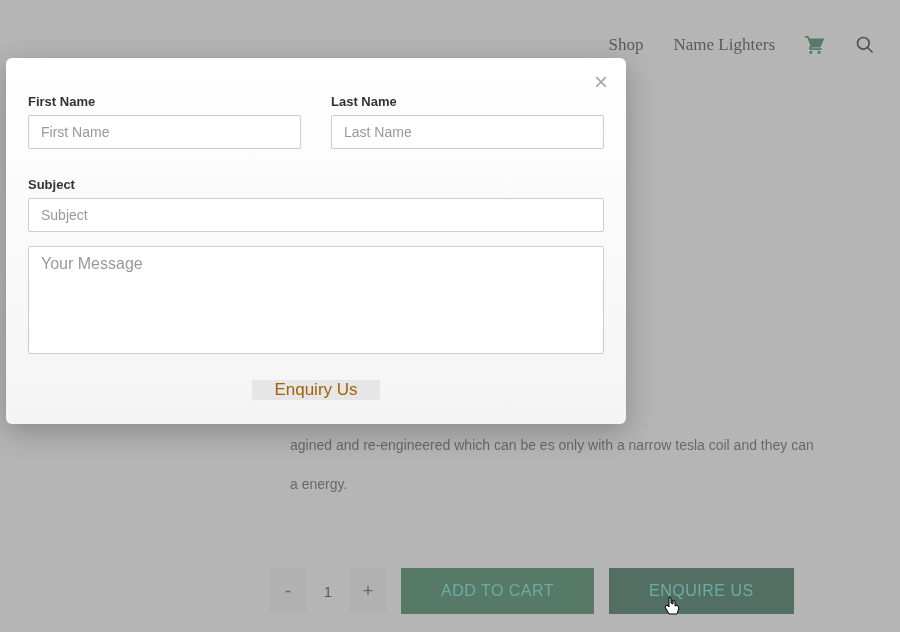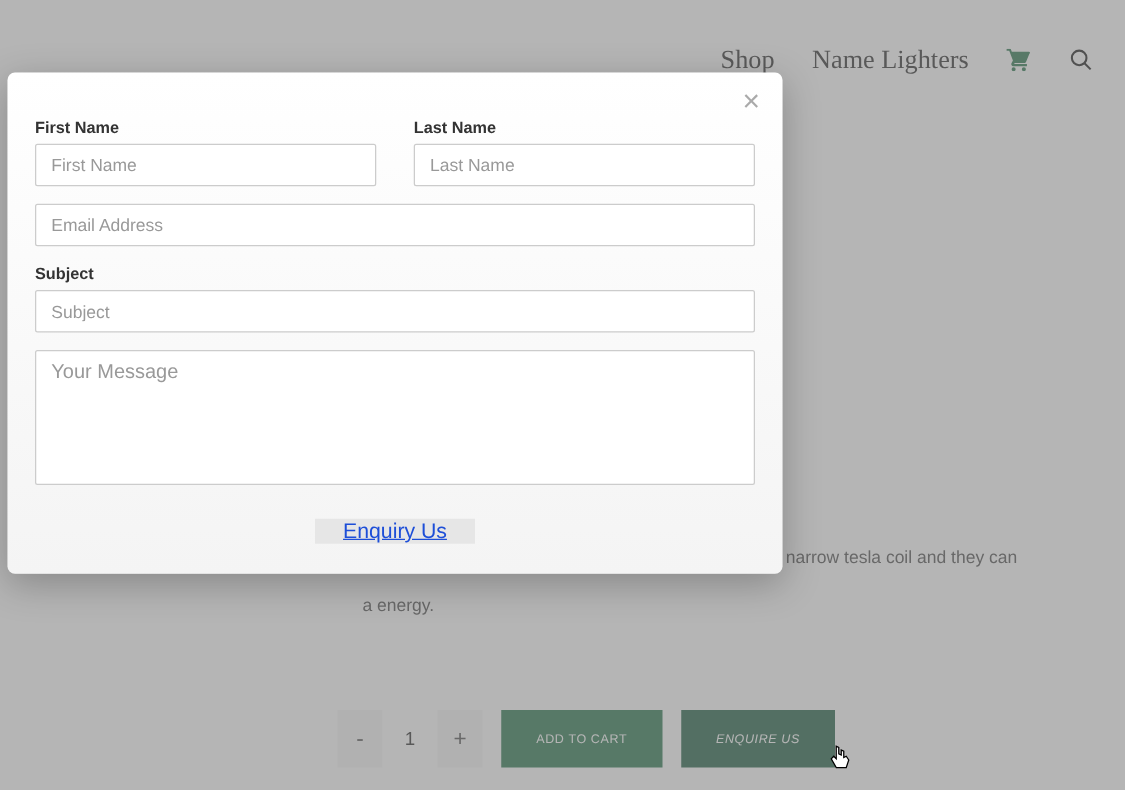--- a/index.html
+++ b/index.html
@@ -20,21 +20,21 @@
     .topnav {
       position: absolute;
       top: 35px;
       right: 25px;
       display: flex;
       align-items: center;
       gap: 30px;
     }
     .topnav a {
       font-family: Georgia, 'Times New Roman', serif;
-      font-size: 21px;
+      font-size: 17px;
       color: #333;
       text-decoration: none;
       cursor: pointer;
     }
     .cart-icon svg { display:block; }
     .search-icon svg { display:block; }
     .content {
       position: absolute;
       top: 435px;
       left: 290px;
@@ -70,29 +70,29 @@
       width: 44px;
       height: 46px;
       border: none;
       text-align: center;
       font-size: 15px;
       color: #333;
       background: #fff;
     }
     .btn-green {
       background: #2f7a52;
-      color: #ffffff;
-      border: none;
-      height: 46px;
-      padding: 0 28px;
-      font-size: 10px;
+      color: #5eead4;
+      border: none;
+      height: 46px;
+      padding: 0 40px;
+      font-size: 16px;
       letter-spacing: 0.5px;
       cursor: pointer;
     }
-    .btn-green.dark { background: #26654a; font-style: italic; }
+    .btn-green.dark { background: #26654a; }
     .overlay {
       position: absolute;
       inset: 0;
       background: rgba(120,120,120,0.55);
     }
     .modal {
       position: absolute;
       top: 58px;
       left: 6px;
       width: 620px;
@@ -135,23 +135,22 @@
       font-family: inherit;
     }
     .modal input::placeholder, .modal textarea::placeholder { color: #999; }
     .modal textarea { height: 108px; resize: none; font-size: 16px;}
     .submit-wrap { text-align: center; margin-top: 22px; }
     .btn-submit {
       background: #e6e6e6;
       border: none;
       padding: 0 22px;
       font-size: 17px;
-      color: #1d4ed8;
-      cursor: pointer;
-      text-decoration: underline;
+      color: #a16207;
+      cursor: pointer;
     }
     .cursor-ptr {
       position: absolute;
       left: 663px;
       top: 595px;
       pointer-events: none;
     }
   </style>
 </head>
 <body>
@@ -198,21 +197,20 @@
         <input type="text" placeholder="First Name" style="">
       </div>
       <div class="field">
         <span class="label">Last Name</span>
         <input type="text" placeholder="Last Name" style="">
       </div>
     </div>
 
     <div class="row">
       <div class="field full">
-        <input type="text" placeholder="Email Address" style="">
       </div>
     </div>
 
     <div class="row">
       <div class="field full">
         <span class="label">Subject</span>
         <input type="text" placeholder="Subject" style="">
       </div>
     </div>
 

